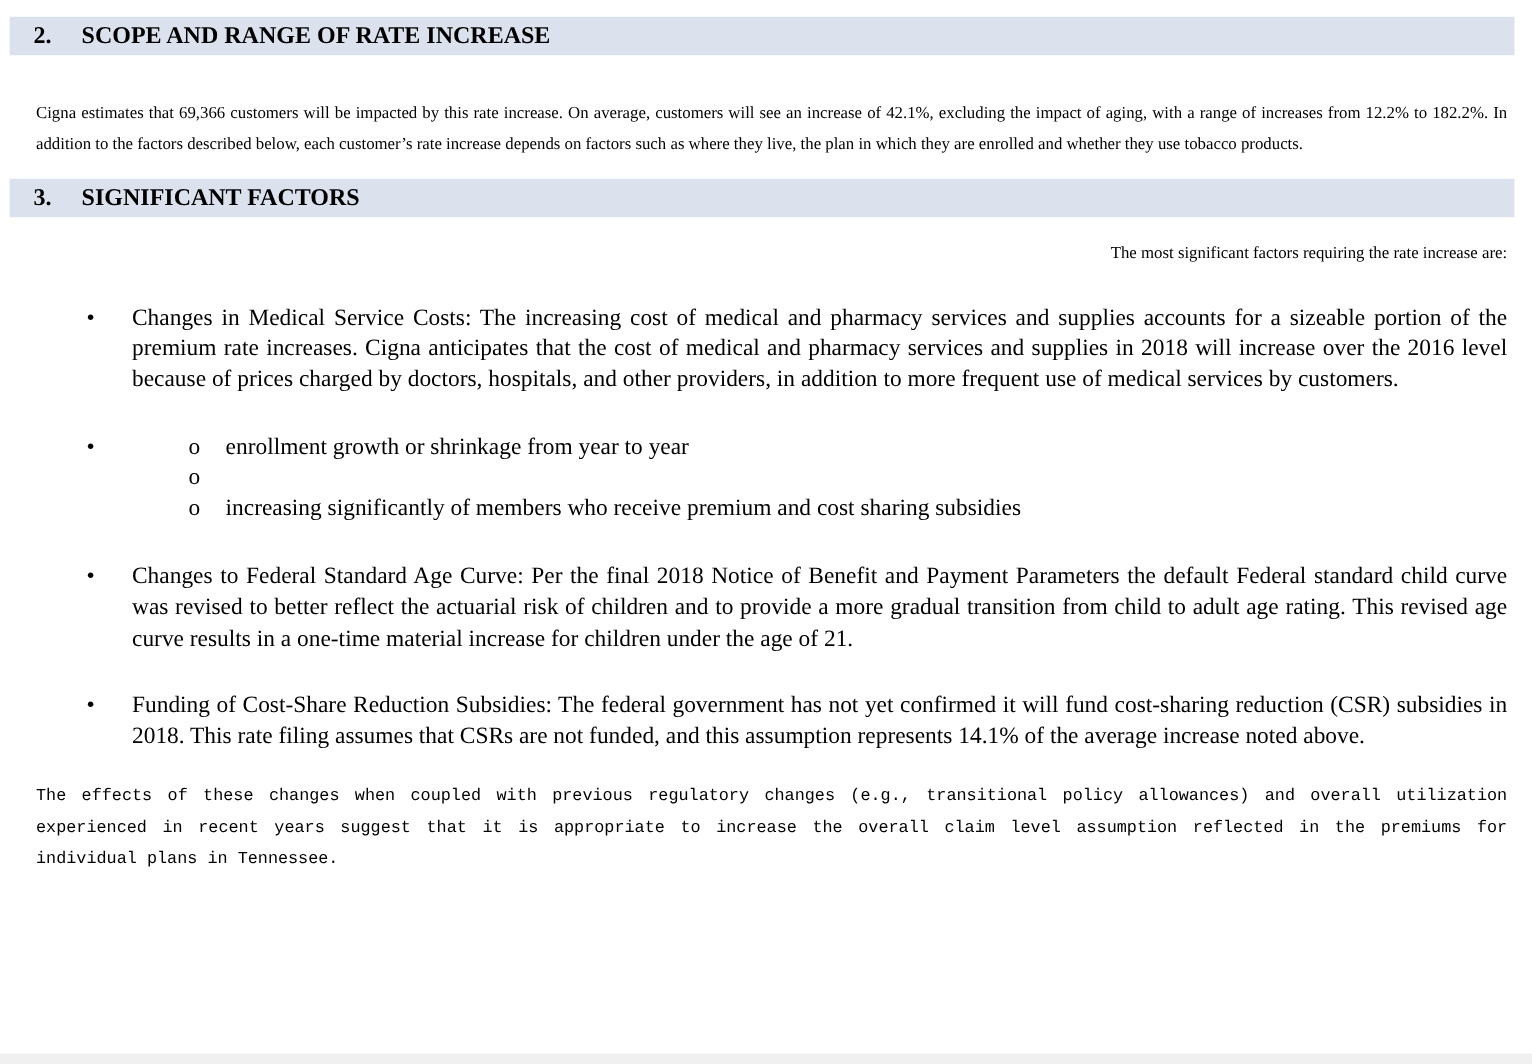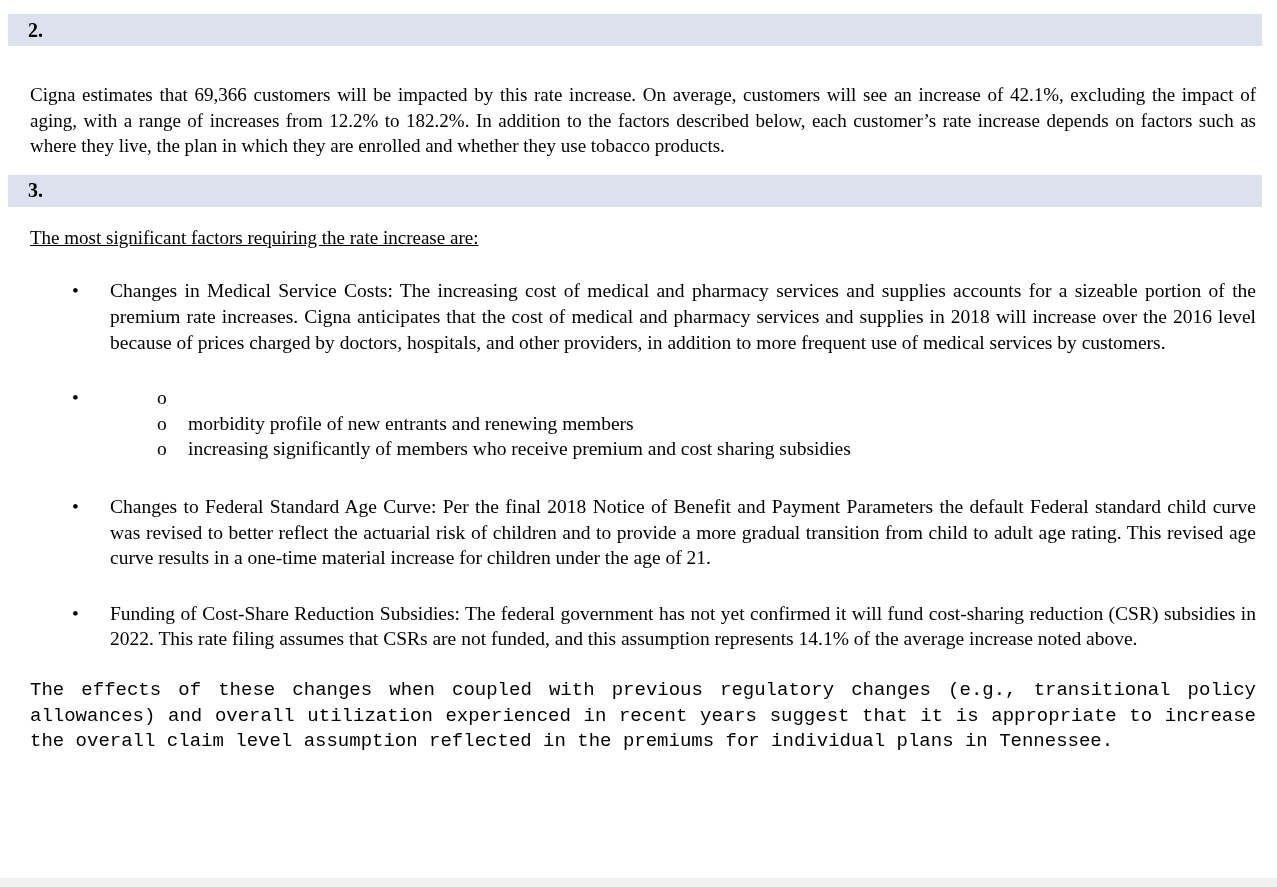--- a/index.html
+++ b/index.html
@@ -27,30 +27,29 @@
   }
   .section-heading .sec-num {
     padding-left: 20px;
     width: 40px;
     flex: none;
   }
   .body-para {
     margin: 0;
     margin-left: 30px;
     margin-right: 21px;
-    font-size: 19px;
+    font-size: 14px;
     line-height: 25.6px;
     text-align: justify;
   }
   .para-1 { margin-top: 36px; }
   .heading-3 { margin-top: 16px; }
   .intro-line {
     margin-top: 18px;
-    text-decoration: underline;
-    text-align: left;
+    text-align: right;
   }
   .bullet-row {
     display: flex;
     margin-left: 72px;
     margin-right: 21px;
     font-size: 19.5px;
     line-height: 25.6px;
   }
   .bullet-marker {
     width: 38px;
@@ -82,59 +81,61 @@
     background: #f0f0f0;
   }
 </style>
 </head>
 <body>
 
 <div class="page">
 
   <div class="section-heading">
     <span class="sec-num">2.</span>
+    <span class="sec-title">SCOPE AND RANGE OF RATE INCREASE</span>
   </div>
 
   <p class="body-para para-1">Cigna estimates that 69,366 customers will be impacted by this rate increase.  On average, customers will see an increase of 42.1%, excluding the impact of aging, with a range of increases from 12.2% to 182.2%. In addition to the factors described below, each customer’s rate increase depends on factors such as where they live, the plan in which they are enrolled and whether they use tobacco products.</p>
 
   <div class="section-heading heading-3">
     <span class="sec-num">3.</span>
+    <span class="sec-title">SIGNIFICANT FACTORS</span>
   </div>
 
   <p class="body-para intro-line">The most significant factors requiring the rate increase are:</p>
 
   <div class="bullet-row mt-28">
     <span class="bullet-marker">•</span>
     <div class="bullet-content">Changes in Medical Service Costs: The increasing cost of medical and pharmacy services and supplies accounts for a sizeable portion of the premium rate increases.  Cigna anticipates that the cost of medical and pharmacy services and supplies in 2018 will increase over the 2016 level because of prices charged by doctors, hospitals, and other providers, in addition to more frequent use of medical services by customers.</div>
   </div>
 
   <div class="bullet-row mt-30">
     <span class="bullet-marker">•</span>
     <div class="bullet-content">
       <div class="sub-row">
         <span class="sub-marker">o</span>
+        <span>enrollment growth or shrinkage from year to year</span>
       </div>
       <div class="sub-row">
         <span class="sub-marker">o</span>
-        <span>morbidity profile of new entrants and renewing members</span>
       </div>
       <div class="sub-row">
         <span class="sub-marker">o</span>
         <span>increasing significantly of members who receive premium and cost sharing subsidies</span>
       </div>
     </div>
   </div>
 
   <div class="bullet-row mt-32">
     <span class="bullet-marker">•</span>
     <div class="bullet-content">Changes to Federal Standard Age Curve: Per the final 2018 Notice of Benefit and Payment Parameters the default Federal standard child curve was revised to better reflect the actuarial risk of children and to provide a more gradual transition from child to adult age rating. This revised age curve results in a one-time material increase for children under the age of 21.</div>
   </div>
 
   <div class="bullet-row mt-30">
     <span class="bullet-marker">•</span>
-    <div class="bullet-content">Funding of Cost-Share Reduction Subsidies: The federal government has not yet confirmed it will fund cost-sharing reduction (CSR) subsidies in 2022. This rate filing assumes that CSRs are not funded, and this assumption represents 14.1% of the average increase noted above.</div>
+    <div class="bullet-content">Funding of Cost-Share Reduction Subsidies: The federal government has not yet confirmed it will fund cost-sharing reduction (CSR) subsidies in 2018. This rate filing assumes that CSRs are not funded, and this assumption represents 14.1% of the average increase noted above.</div>
   </div>
 
   <p class="body-para closing-para">The effects of these changes when coupled with previous regulatory changes (e.g., transitional policy allowances) and overall utilization experienced in recent years suggest that it is appropriate to increase the overall claim level assumption reflected in the premiums for individual plans in Tennessee.</p>
 
 </div>
 
 <div class="bottom-strip"></div>
 
 </body></html>

